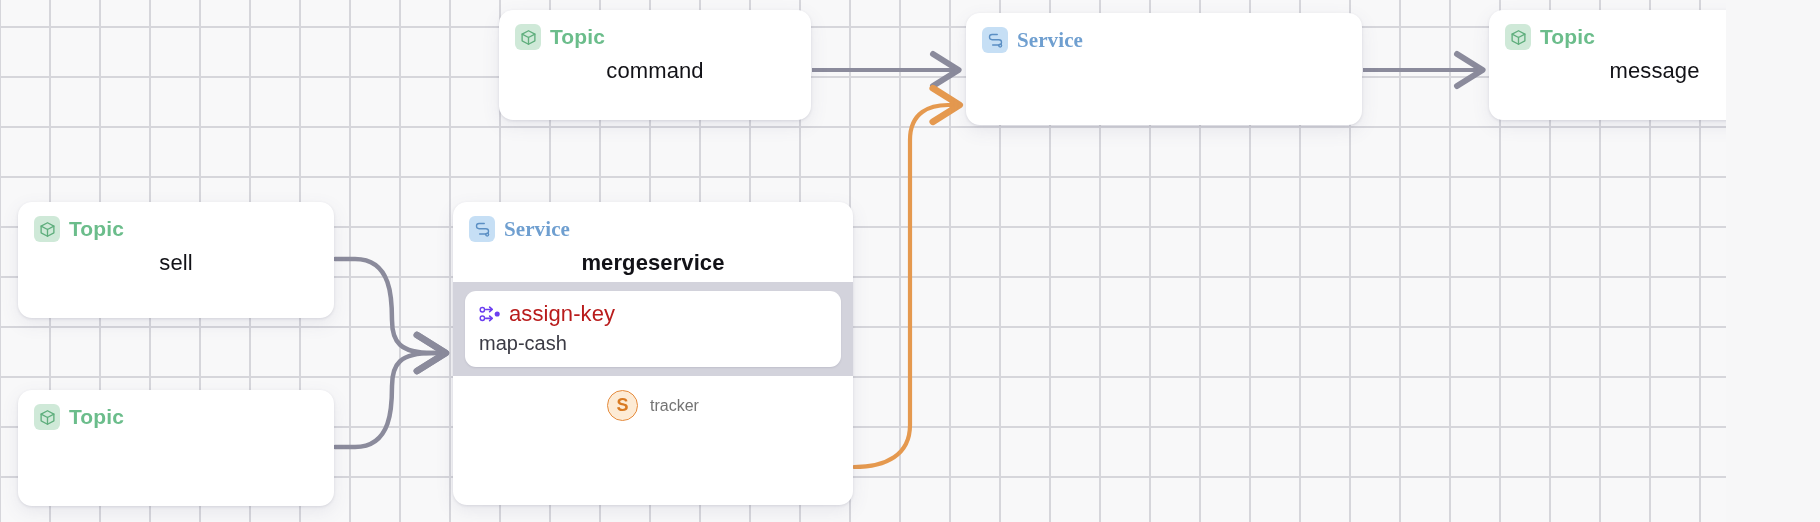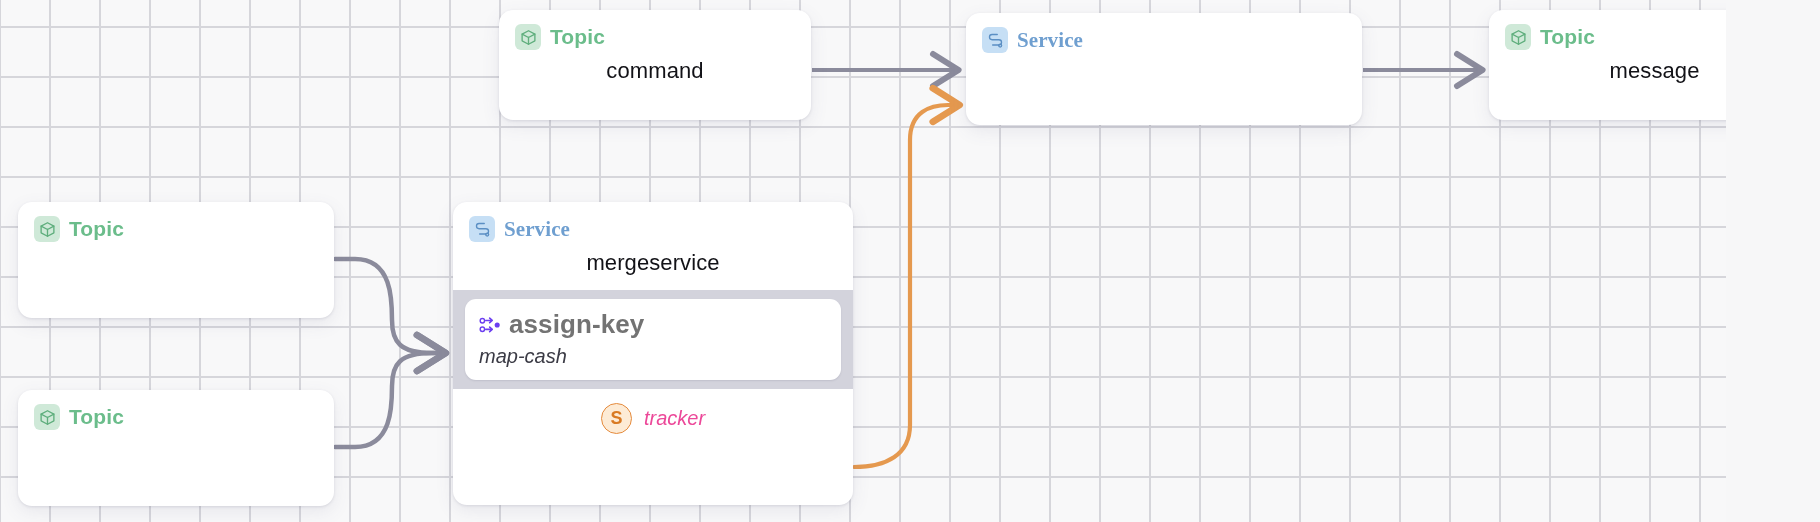--- a/index.html
+++ b/index.html
@@ -68,47 +68,46 @@
     padding: 8px 16px 16px 16px;
     font-size: 22px;
     color: #121217;
     font-weight: 400;
     letter-spacing: .1px;
     text-align: center;
   }
 
   
   #node-mergeservice { overflow: visible; }
-  #node-mergeservice .node-title { padding-bottom: 14px; }
+  #node-mergeservice .node-title { padding-bottom: 6px; font-weight: bold; }
   .sub-band {
     background: #d3d3dc;
     padding: 9px 12px;
   }
   .sub-card {
     background: #ffffff;
     border-radius: 11px;
     box-shadow: 0 1px 2px rgba(60,60,90,.13);
     padding: 10px 14px 12px 14px;
   }
   .sub-head {
     display: flex;
     align-items: center;
     gap: 8px;
   }
   .sub-kind {
-    font-size: 26px;
-    font-weight: 700;
-    color: #737373;
+    font-size: 22px;
+    font-weight: 400;
+    color: #b91c1c;
     letter-spacing: .1px;
   }
   .sub-title {
     margin-top: 5px;
     font-size: 20px;
     color: #3b3b45;
-    font-style: italic;
   }
   .foot-row {
     display: flex;
     align-items: center;
     justify-content: center;
     gap: 12px;
     padding: 14px 16px 16px 16px;
   }
   .avatar-s {
     width: 31px; height: 31px;
@@ -117,23 +116,22 @@
     border: 1.6px solid #e58b3d;
     color: #d97a22;
     font-size: 18px;
     font-weight: 700;
     display: flex;
     align-items: center;
     justify-content: center;
     box-sizing: border-box;
   }
   .foot-label {
-    font-size: 20px;
-    color: #ec4899;
-    font-style: italic;
+    font-size: 16px;
+    color: #737373;
   }
 </style>
 </head>
 <body>
 
 <div id="canvas">
 
   <svg id="edges" viewBox="0 0 1820 522" width="1820" height="522">
     <defs>
       <marker id="ah-gray" markerWidth="10" markerHeight="10" refX="7.2" refY="5" orient="auto" markerUnits="strokeWidth">
@@ -196,20 +194,21 @@
   <div class="node" id="node-sell" style="left:18px; top:202px; width:316px; height:116px;">
     <div class="node-head">
       <span class="badge-icon topic">
         <svg width="17" height="17" viewBox="0 0 24 24" fill="none" stroke="#5fae7d" stroke-width="1.9" stroke-linecap="round" stroke-linejoin="round">
           <path d="M12 2.5 21 7.3v9.4L12 21.5 3 16.7V7.3Z"></path>
           <path d="M3 7.3 12 12l9-4.7M12 12v9.5"></path>
         </svg>
       </span>
       <span class="kind-label topic">Topic</span>
     </div>
+    <div class="node-title">sell</div>
   </div>
 
   <div class="node" id="node-buy" style="left:18px; top:390px; width:316px; height:116px;">
     <div class="node-head">
       <span class="badge-icon topic">
         <svg width="17" height="17" viewBox="0 0 24 24" fill="none" stroke="#5fae7d" stroke-width="1.9" stroke-linecap="round" stroke-linejoin="round">
           <path d="M12 2.5 21 7.3v9.4L12 21.5 3 16.7V7.3Z"></path>
           <path d="M3 7.3 12 12l9-4.7M12 12v9.5"></path>
         </svg>
       </span>

